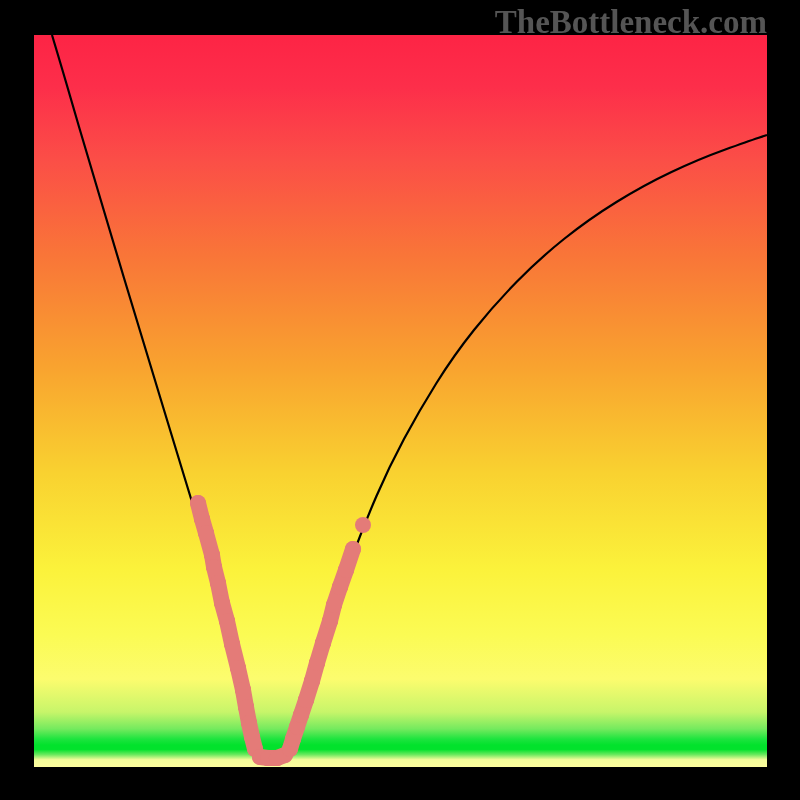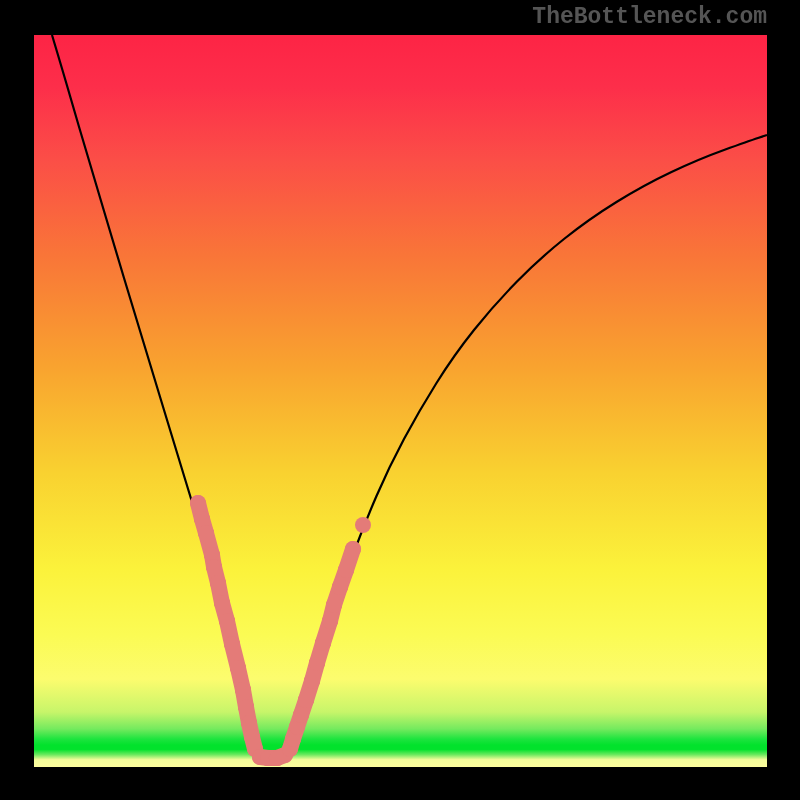--- a/index.html
+++ b/index.html
@@ -43,22 +43,22 @@
       #02e22c 97.6%,
       #6be95e 98.3%,
       #f4fc9a 99.0%,
       #fcfc9e 100%
     );
   }
   .watermark {
     position: absolute;
     top: 4px;
     right: 33px;
-    font-family: Liberation Mono, monospace;
-    font-size: 23px;
+    font-family: Liberation Serif, serif;
+    font-size: 33px;
     font-weight: 600;
     color: #555;
     letter-spacing: 0px;
     user-select: none;
   }
   svg.overlay {
     position: absolute;
     left: 34px;
     top: 35px;
     width: 733px;

